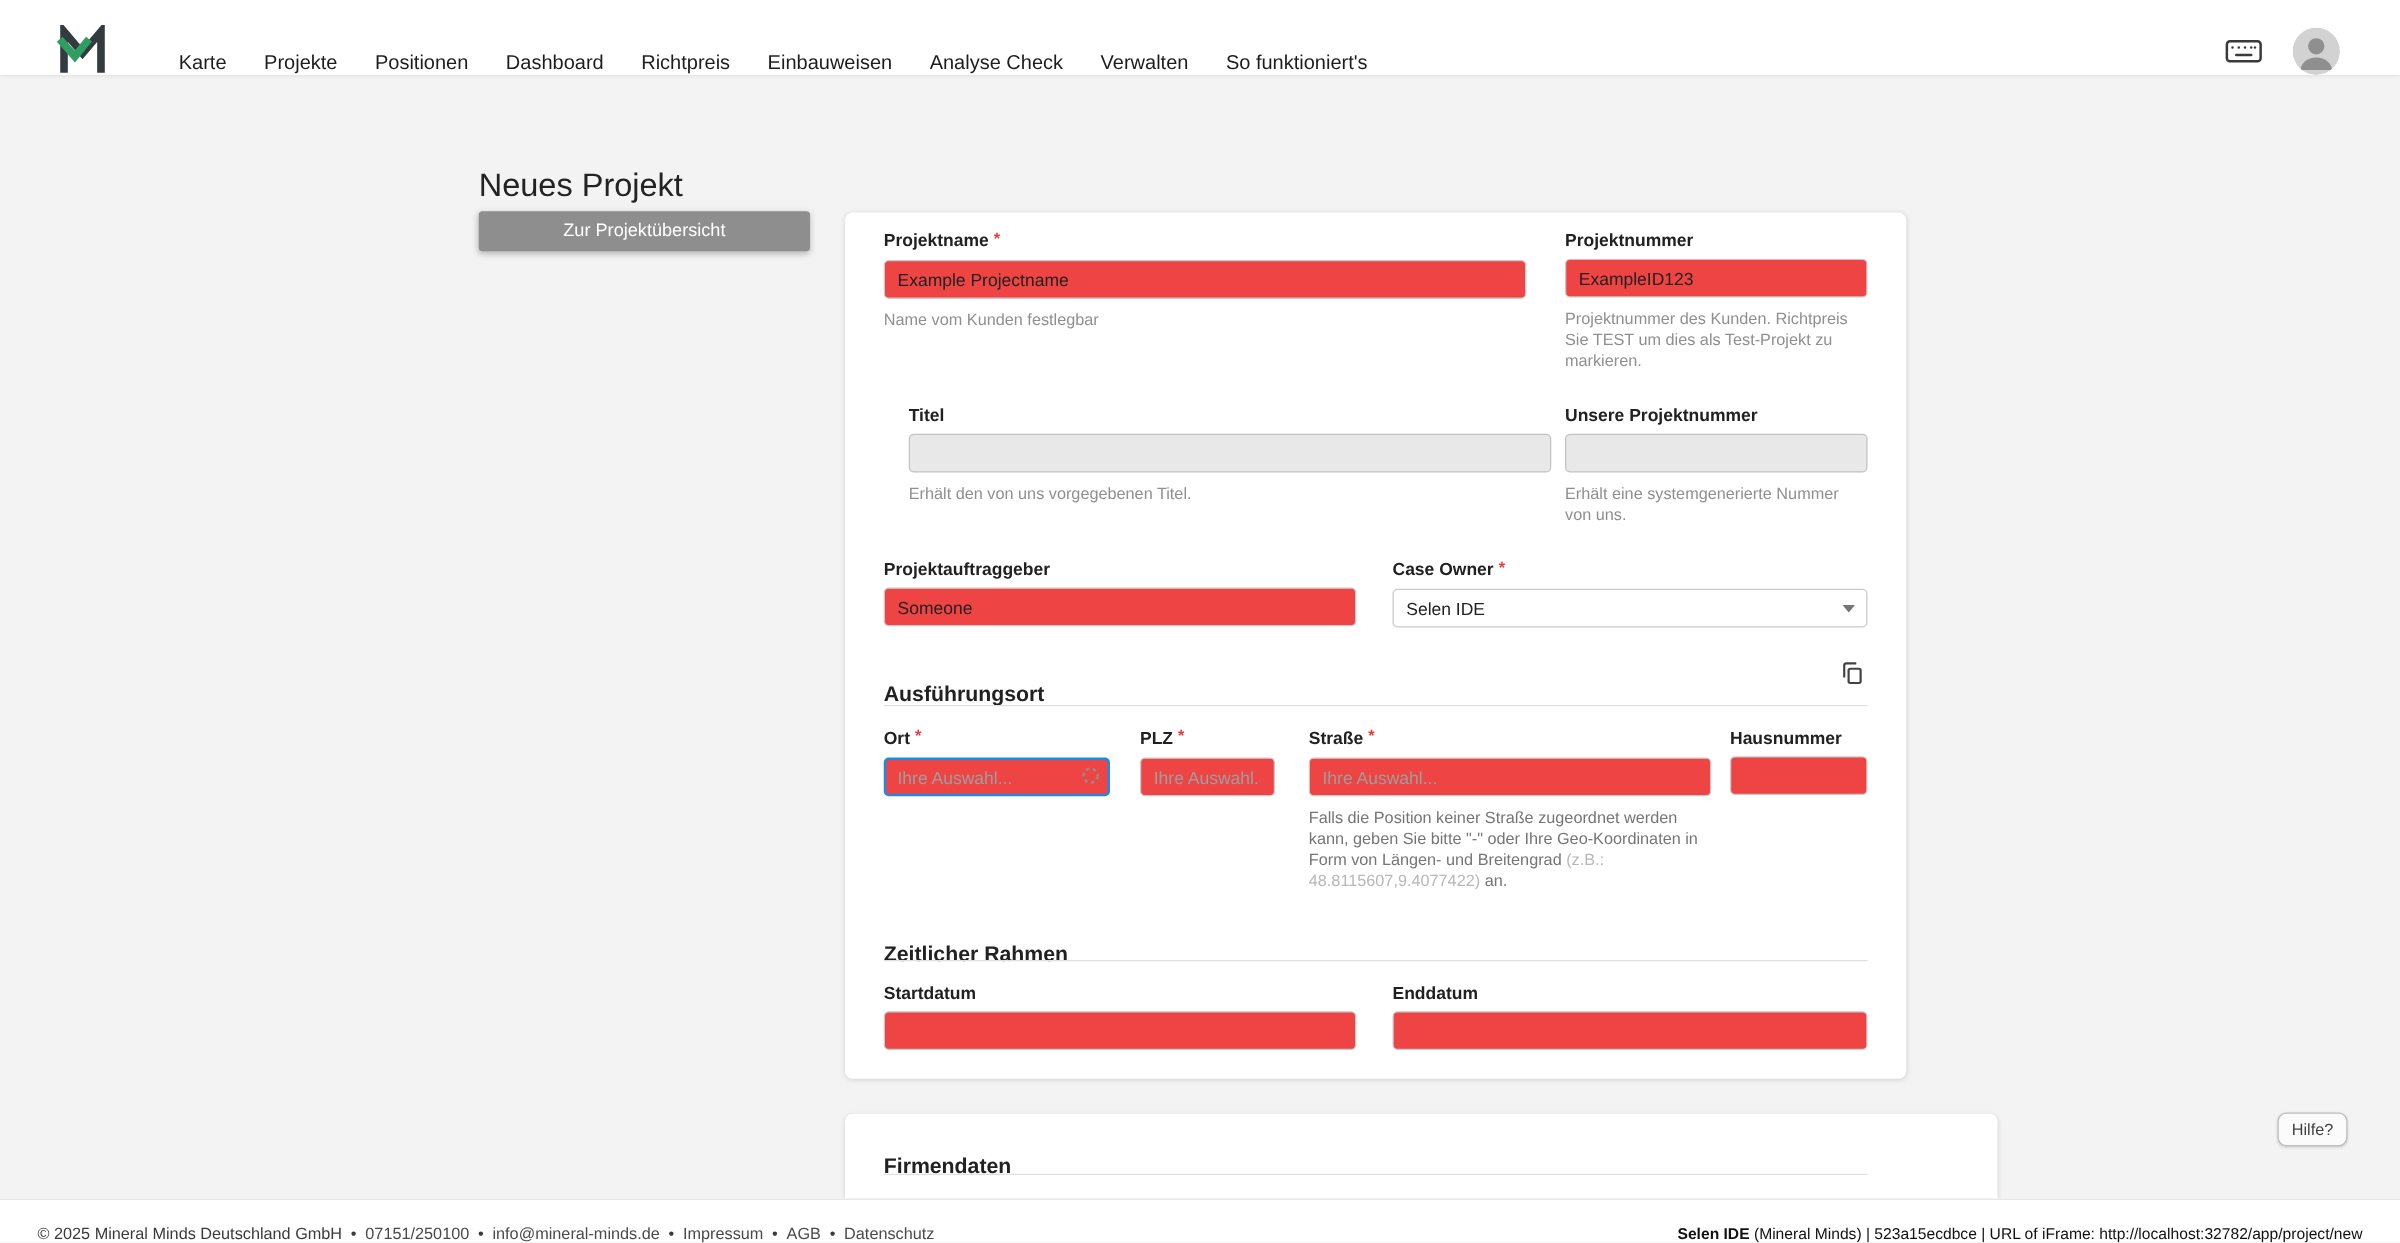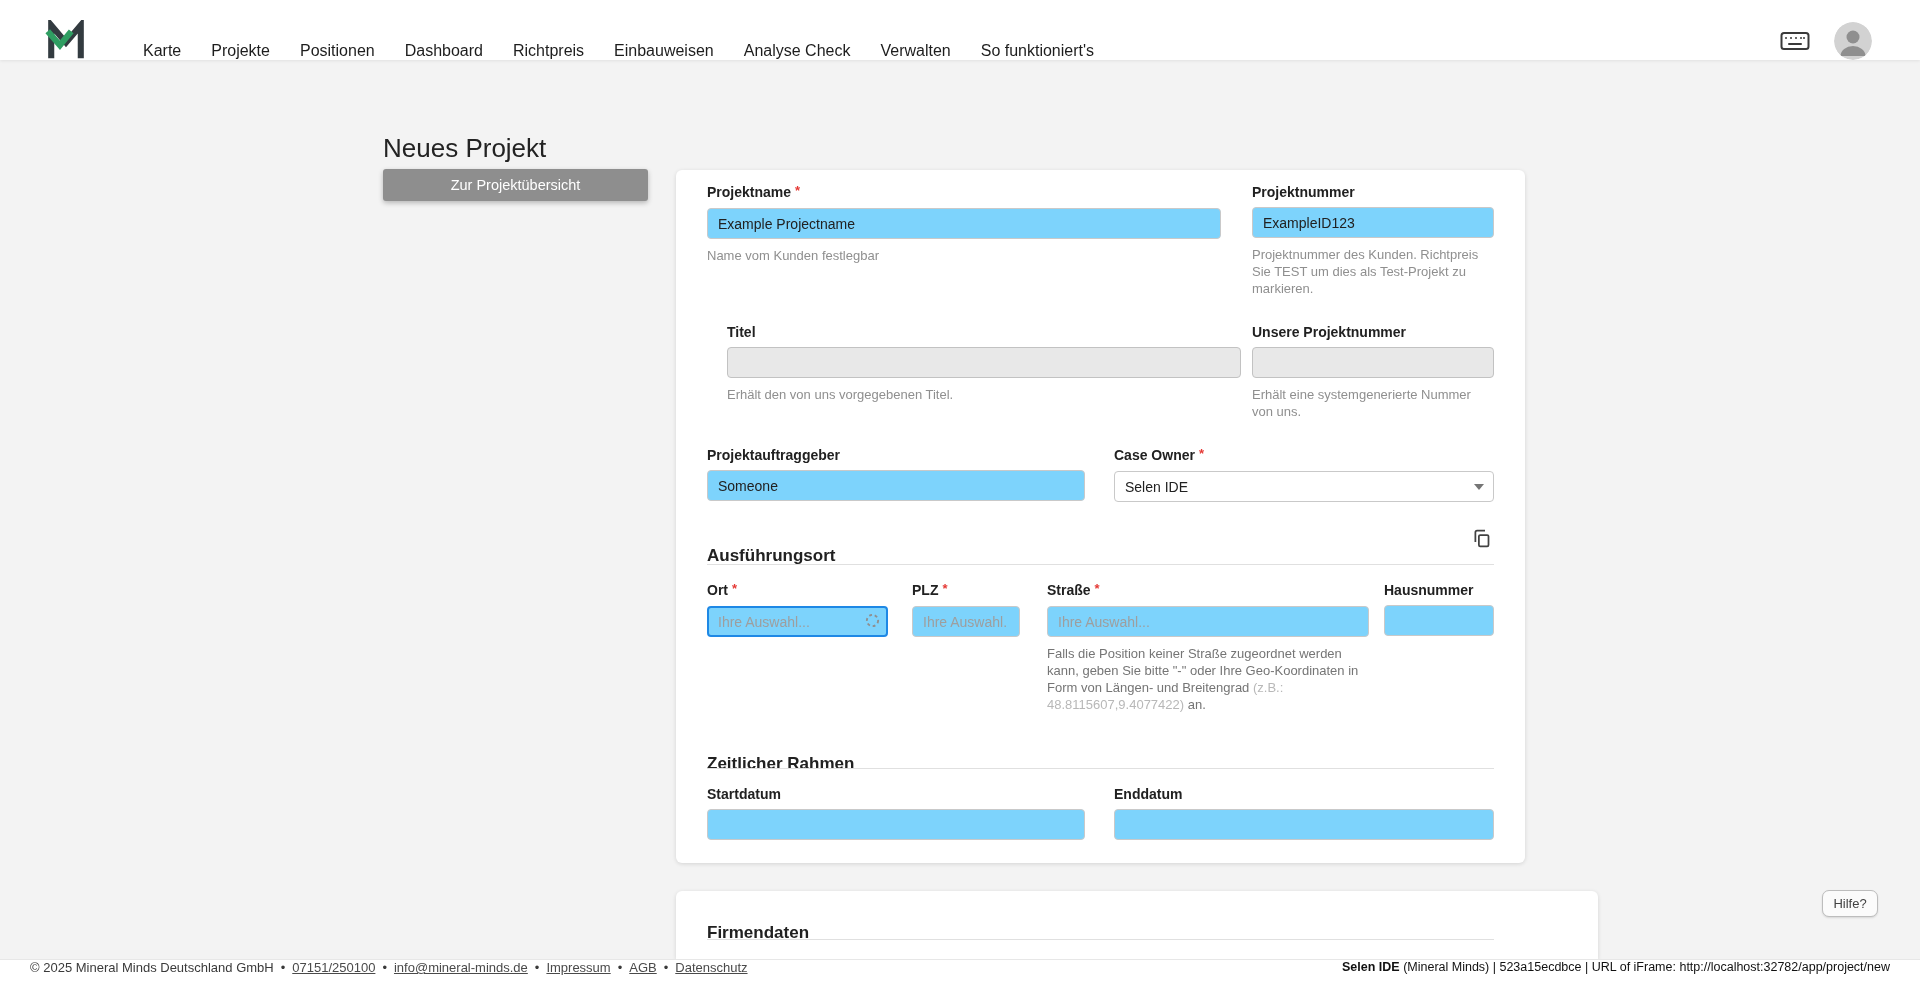--- a/index.html
+++ b/index.html
@@ -34,21 +34,21 @@
   .card{position:absolute;background:#ffffff;border-radius:6px;box-shadow:0 1px 4px rgba(0,0,0,.13);}
   .card1{left:676px;top:170px;width:849px;height:693px;}
   .card2{left:676px;top:891px;width:922px;height:68px;border-radius:6px 6px 0 0;}
 
   
   .fg{position:absolute;}
   .lbl{display:block;font-size:14px;font-weight:700;color:#212121;margin-bottom:7px;line-height:16px;}
   .req{color:#e53935;margin-left:4px;position:relative;top:-2px;font-size:13px;}
   .inp{
     box-sizing:border-box;width:100%;height:31px;border:1px solid #c9c9c9;border-radius:4px;
-    padding:0 10px;font-size:14px;font-family:inherit;color:#212121;background:#7dd3fc;outline:none;
+    padding:0 10px;font-size:14px;font-family:inherit;color:#212121;background:#ef4444;outline:none;
   }
   .inp::placeholder{color:#9e9e9e;}
   .inp:disabled{background:#e8e8e8;border-color:#c2c2c2;}
   .inp.focused{border:2px solid #1e88e5;padding:0 9px;}
   .helper{margin-top:8px;font-size:13px;line-height:17px;color:#8f8f8f;}
   .helper.dark{color:#757575;}
   .helper .ex{color:#b8b8b8;}
   .section-h{position:absolute;left:31px;font-size:17px;font-weight:700;color:#212121;}
   .hr{position:absolute;left:31px;width:787px;height:1px;background:#e0e0e0;}
   .select{
@@ -65,26 +65,26 @@
   .help-btn{
     position:absolute;left:1822px;top:890px;width:56px;height:27px;
     background:#fbfbfb;border:1px solid #bdbdbd;border-radius:7px;
     font-size:13px;color:#424242;font-family:Liberation Sans, sans-serif;cursor:pointer;
     box-shadow:0 1px 2px rgba(0,0,0,.12);z-index:25;
   }
 
   
   .footer{
     position:absolute;left:0;bottom:0;width:1920px;height:35px;background:#ffffff;
-    border-top:1px solid #e7e7e7;display:flex;align-items:flex-start;justify-content:space-between;
+    border-top:1px solid #e7e7e7;display:flex;align-items:flex-end;justify-content:space-between;
     padding:0 30px;box-sizing:border-box;z-index:30;font-size:13px;color:#3a3a3a;
   }
   .f-left{display:flex;align-items:center;gap:7px;white-space:nowrap;}
   .f-sep{color:#3a3a3a;}
-  .f-link{color:#4a4a4a;text-decoration:underline;cursor:pointer;}
+  .f-link{color:#4a4a4a;cursor:pointer;}
   .f-right{font-size:12.5px;color:#111111;white-space:nowrap;}
   .f-right .b{font-weight:700;}
 </style>
 </head>
 <body>
 
 <header class="topnav">
   <span class="logo">
     <svg width="42" height="40" viewBox="0 0 48 46">
       <path d="M7 44 V6 l17 20 L41 6 v38" fill="none" stroke="#333b40" stroke-width="7"></path>

